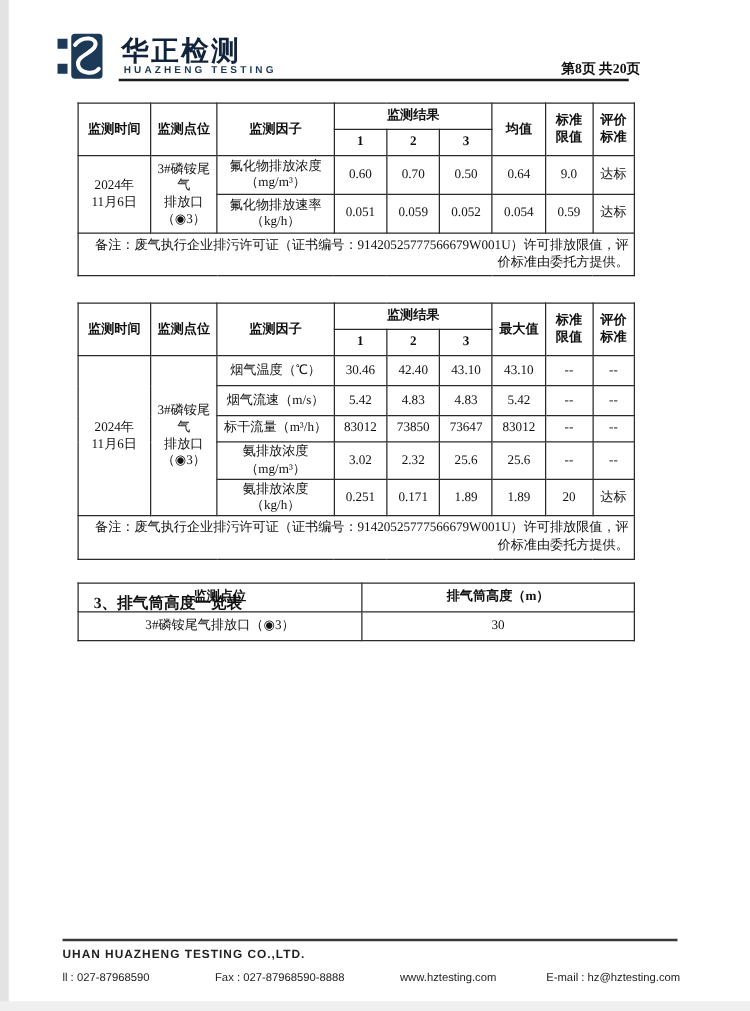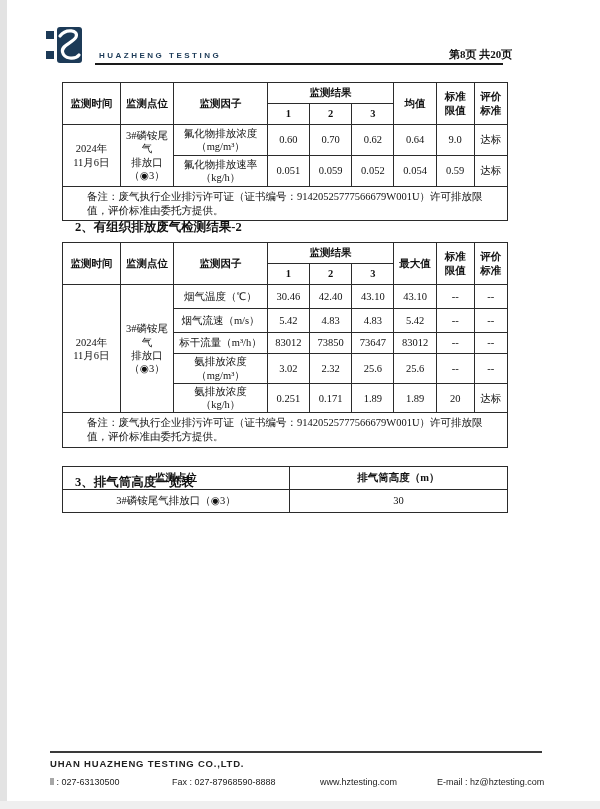--- a/index.html
+++ b/index.html
@@ -16,21 +16,21 @@
   .brand-en{position:absolute;left:99px;top:51px;font-size:8px;font-weight:bold;color:#1c3a57;letter-spacing:2.5px;font-family:"Liberation Sans",sans-serif;}
   .report-no{position:absolute;left:224px;top:47px;font-size:11px;font-weight:bold;color:#111;}
   .page-no{position:absolute;left:437px;top:47px;font-size:11px;font-weight:bold;color:#111;margin-left:12px;}
   .header-rule{position:absolute;left:95px;top:63px;width:408px;height:2px;background:#1a1a1a;}
 
   
   table.doc{position:absolute;left:62px;width:446px;border-collapse:collapse;table-layout:fixed;}
   table.doc td{border:1.5px solid #2b2b2b;text-align:center;vertical-align:middle;
     font-size:10.5px;line-height:1.25;white-space:pre-line;padding:1px 2px;color:#111;}
   table.doc td.h{font-weight:bold;font-size:10.5px;}
-  table.doc td.note{text-align:left;padding:3px 24px;font-size:10.5px;line-height:1.3;}
+  table.doc td.note{text-align:right;padding:3px 4px;font-size:10.5px;line-height:1.3;}
   .sec-title{position:absolute;left:75px;font-size:12.5px;font-weight:bold;color:#111;}
 
   
   .footer-rule{position:absolute;left:50px;top:751px;width:492px;height:2px;background:#3a3a3a;}
   .f-company{position:absolute;left:50px;top:758px;font-size:9.5px;font-weight:bold;letter-spacing:0.8px;color:#222;font-family:"Liberation Sans",sans-serif;}
   .f-item{position:absolute;top:777px;font-size:9px;color:#222;font-family:"Liberation Sans",sans-serif;}
   .f-tel{left:50px;} .f-fax{left:172px;} .f-web{left:320px;} .f-email{left:437px;}
 </style>
 </head>
 <body>
@@ -40,20 +40,21 @@
   <div class="scan-edge-bottom"></div>
 
   <svg class="logo-mark" viewBox="0 0 40 38">
     <g fill="#1c3a57">
       <rect x="1" y="5" width="8" height="8"></rect>
       <rect x="1" y="25" width="8" height="8"></rect>
       <rect x="12" y="1" width="25" height="36" rx="3"></rect>
     </g>
     <path d="M15 10 C21 2 34 4 31 11 C28 17 16 19 17.5 26 C19 33 30 34 34 29" stroke="#ffffff" stroke-width="3.2" fill="none" stroke-linecap="round"></path>
   </svg>
+  <div class="brand-cn">华正检测</div>
   <div class="brand-en">HUAZHENG TESTING</div>
   <div class="page-no">第8页 共20页</div>
   <div class="header-rule"></div>
 
   <table class="doc" style="top:82px;">
     <colgroup>
       <col style="width:13%">
         <col style="width:12%">
         <col style="width:21%">
       <col style="width:9.5%">
@@ -83,42 +84,41 @@
     <tr style="height:31px">
       <td rowspan="2">2024年
 11月6日</td>
       <td rowspan="2">3#磷铵尾气
 排放口
 （◉3）</td>
       <td>氟化物排放浓度
 （mg/m³）</td>
       <td>0.60</td>
       <td>0.70</td>
-      <td>0.62</td>
+      <td>0.50</td>
       <td>0.64</td>
       <td>9.0</td>
       <td>达标</td>
     </tr>
     <tr style="height:31px">
       <td>氟化物排放速率
 （kg/h）</td>
       <td>0.051</td>
       <td>0.059</td>
       <td>0.052</td>
       <td>0.054</td>
       <td>0.59</td>
       <td>达标</td>
     </tr>
     <tr style="height:28px">
       <td class="note" colspan="9">备注：废气执行企业排污许可证（证书编号：91420525777566679W001U）许可排放限值，评价标准由委托方提供。</td>
     </tr>
   </tbody>
     </table>
 
-  <div class="sec-title" style="top:219px;">2、有组织排放废气检测结果-2</div>
 
   <table class="doc" style="top:242px;">
     <colgroup>
       <col style="width:13%">
         <col style="width:12%">
         <col style="width:21%">
       <col style="width:9.5%">
         <col style="width:9.5%">
         <col style="width:9.5%">
       <col style="width:9.5%">
@@ -214,17 +214,17 @@
     </tr>
     <tr style="height:23px">
       <td>3#磷铵尾气排放口（◉3）</td>
       <td>30</td>
     </tr>
   </tbody>
     </table>
 
   <div class="footer-rule"></div>
   <div class="f-company">UHAN HUAZHENG TESTING CO.,LTD.</div>
-  <div class="f-item f-tel">ll : 027-63130500</div>
+  <div class="f-item f-tel">ll : 027-87968590</div>
   <div class="f-item f-fax">Fax : 027-87968590-8888</div>
   <div class="f-item f-web">www.hztesting.com</div>
   <div class="f-item f-email">E-mail : hz@hztesting.com</div>
 </div>
 
 </body></html>

